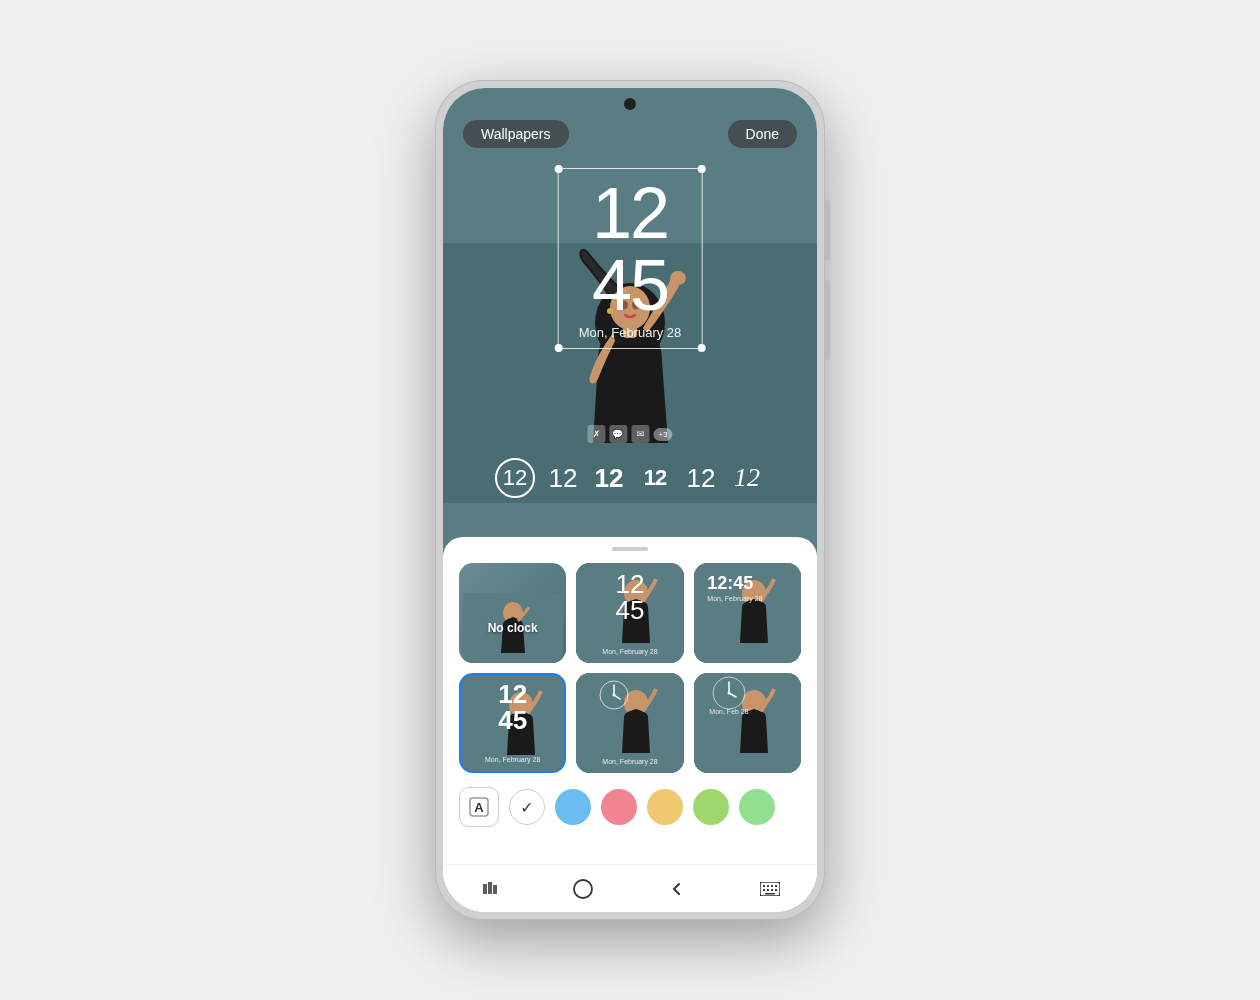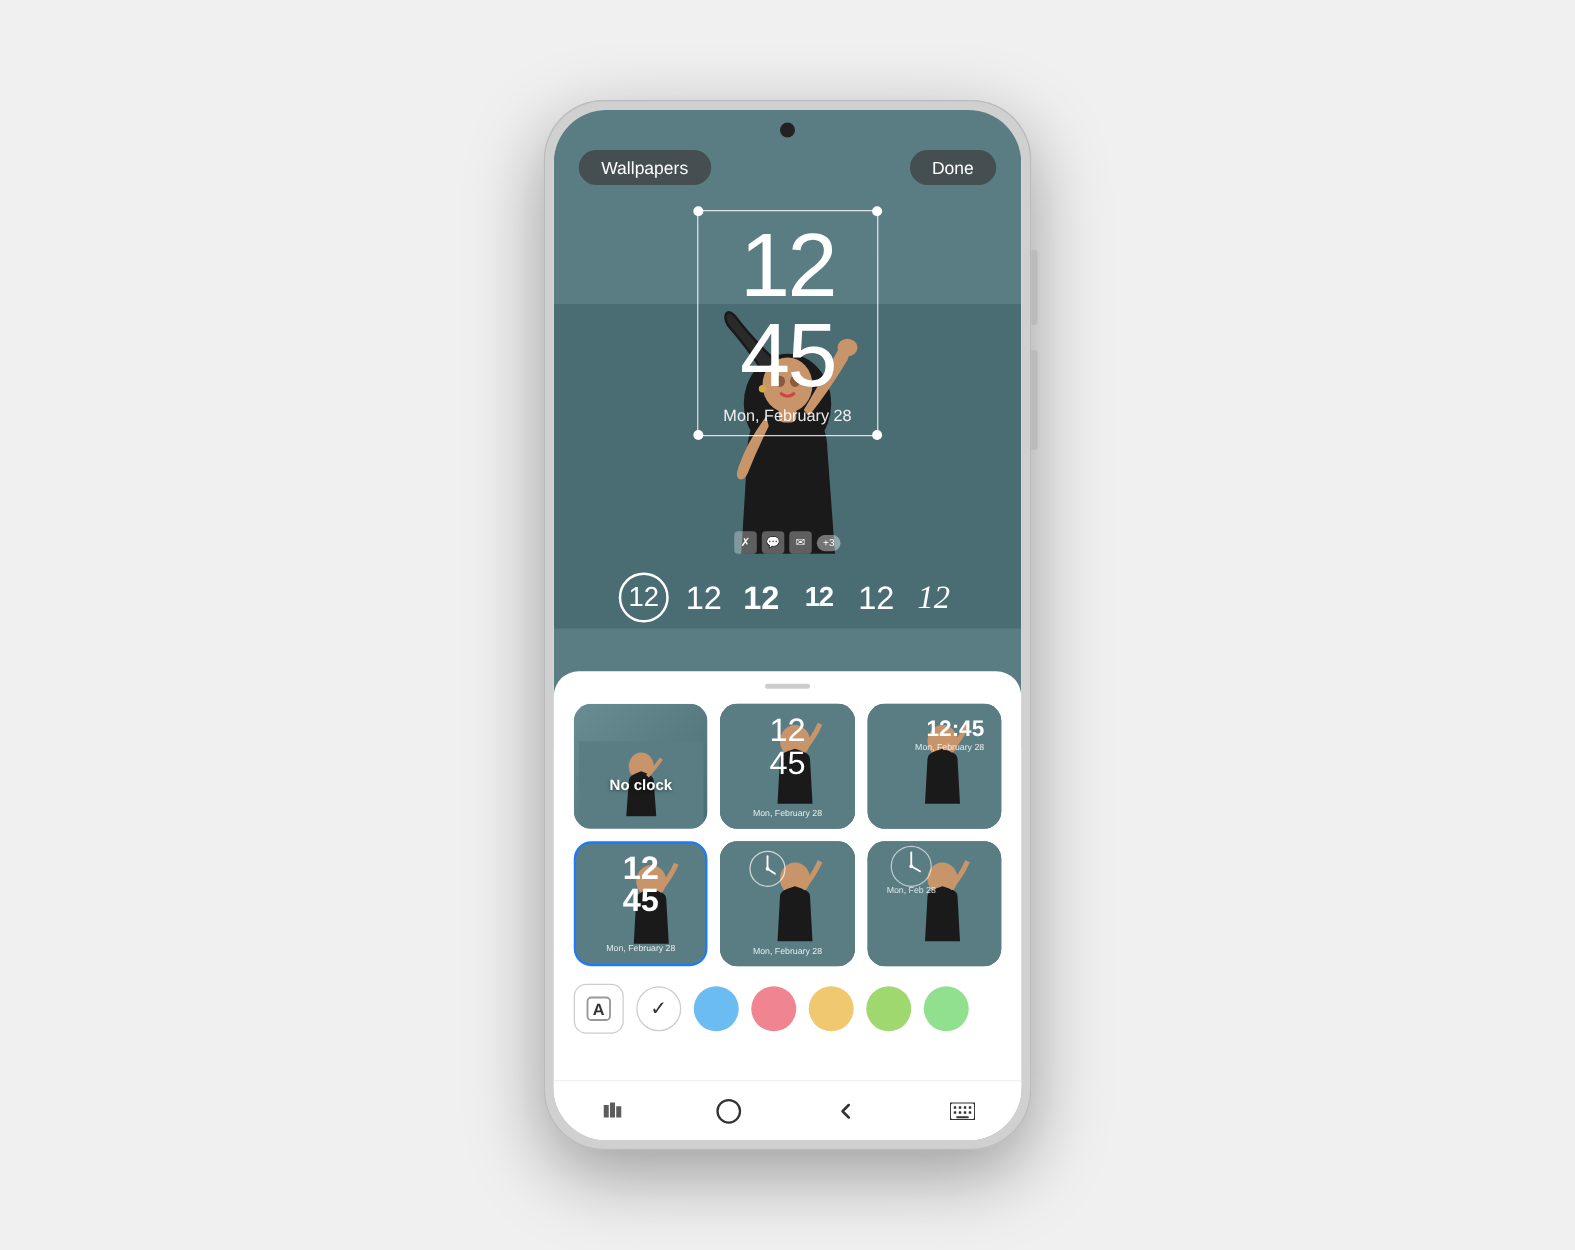--- a/index.html
+++ b/index.html
@@ -485,21 +485,21 @@
         </div>
 
         <div class="clock-thumb">
           <div class="clock-thumb-bg">
             <svg viewBox="0 0 120 100" width="120" height="100" style="position:absolute;top:0;left:0;">
               <rect width="120" height="100" fill="#5a7d84"></rect>
               <ellipse cx="60" cy="30" rx="12" ry="13" fill="#c8956a"></ellipse>
               <path d="M48 44 Q48 40 54 38 L60 36 L66 38 Q72 40 72 44 L74 80 L46 80 Z" fill="#1a1a1a"></path>
               <path d="M66 38 Q76 26 80 16" stroke="#c8956a" stroke-width="4" fill="none"></path>
             </svg>
-            <div style="position:absolute; top:10px; left:50%; transform:translateX(-50%); text-align:right; color:#fff; z-index:2; width:80px;">
+            <div style="position:absolute; top:10px; left:50%; transform:translateX(-50%); text-align:left; color:#fff; z-index:2; width:80px;">
               <div style="font-size:18px; font-weight:600; white-space:nowrap;">12:45</div>
               <div style="font-size:7px; color:rgba(255,255,255,0.85); margin-top:1px; white-space:nowrap;">Mon, February 28</div>
             </div>
           </div>
         </div>
 
         <div class="clock-thumb selected">
           <div class="clock-thumb-bg">
             <svg viewBox="0 0 120 100" width="120" height="100" style="position:absolute;top:0;left:0;">
               <rect width="120" height="100" fill="#5a7d84"></rect>

